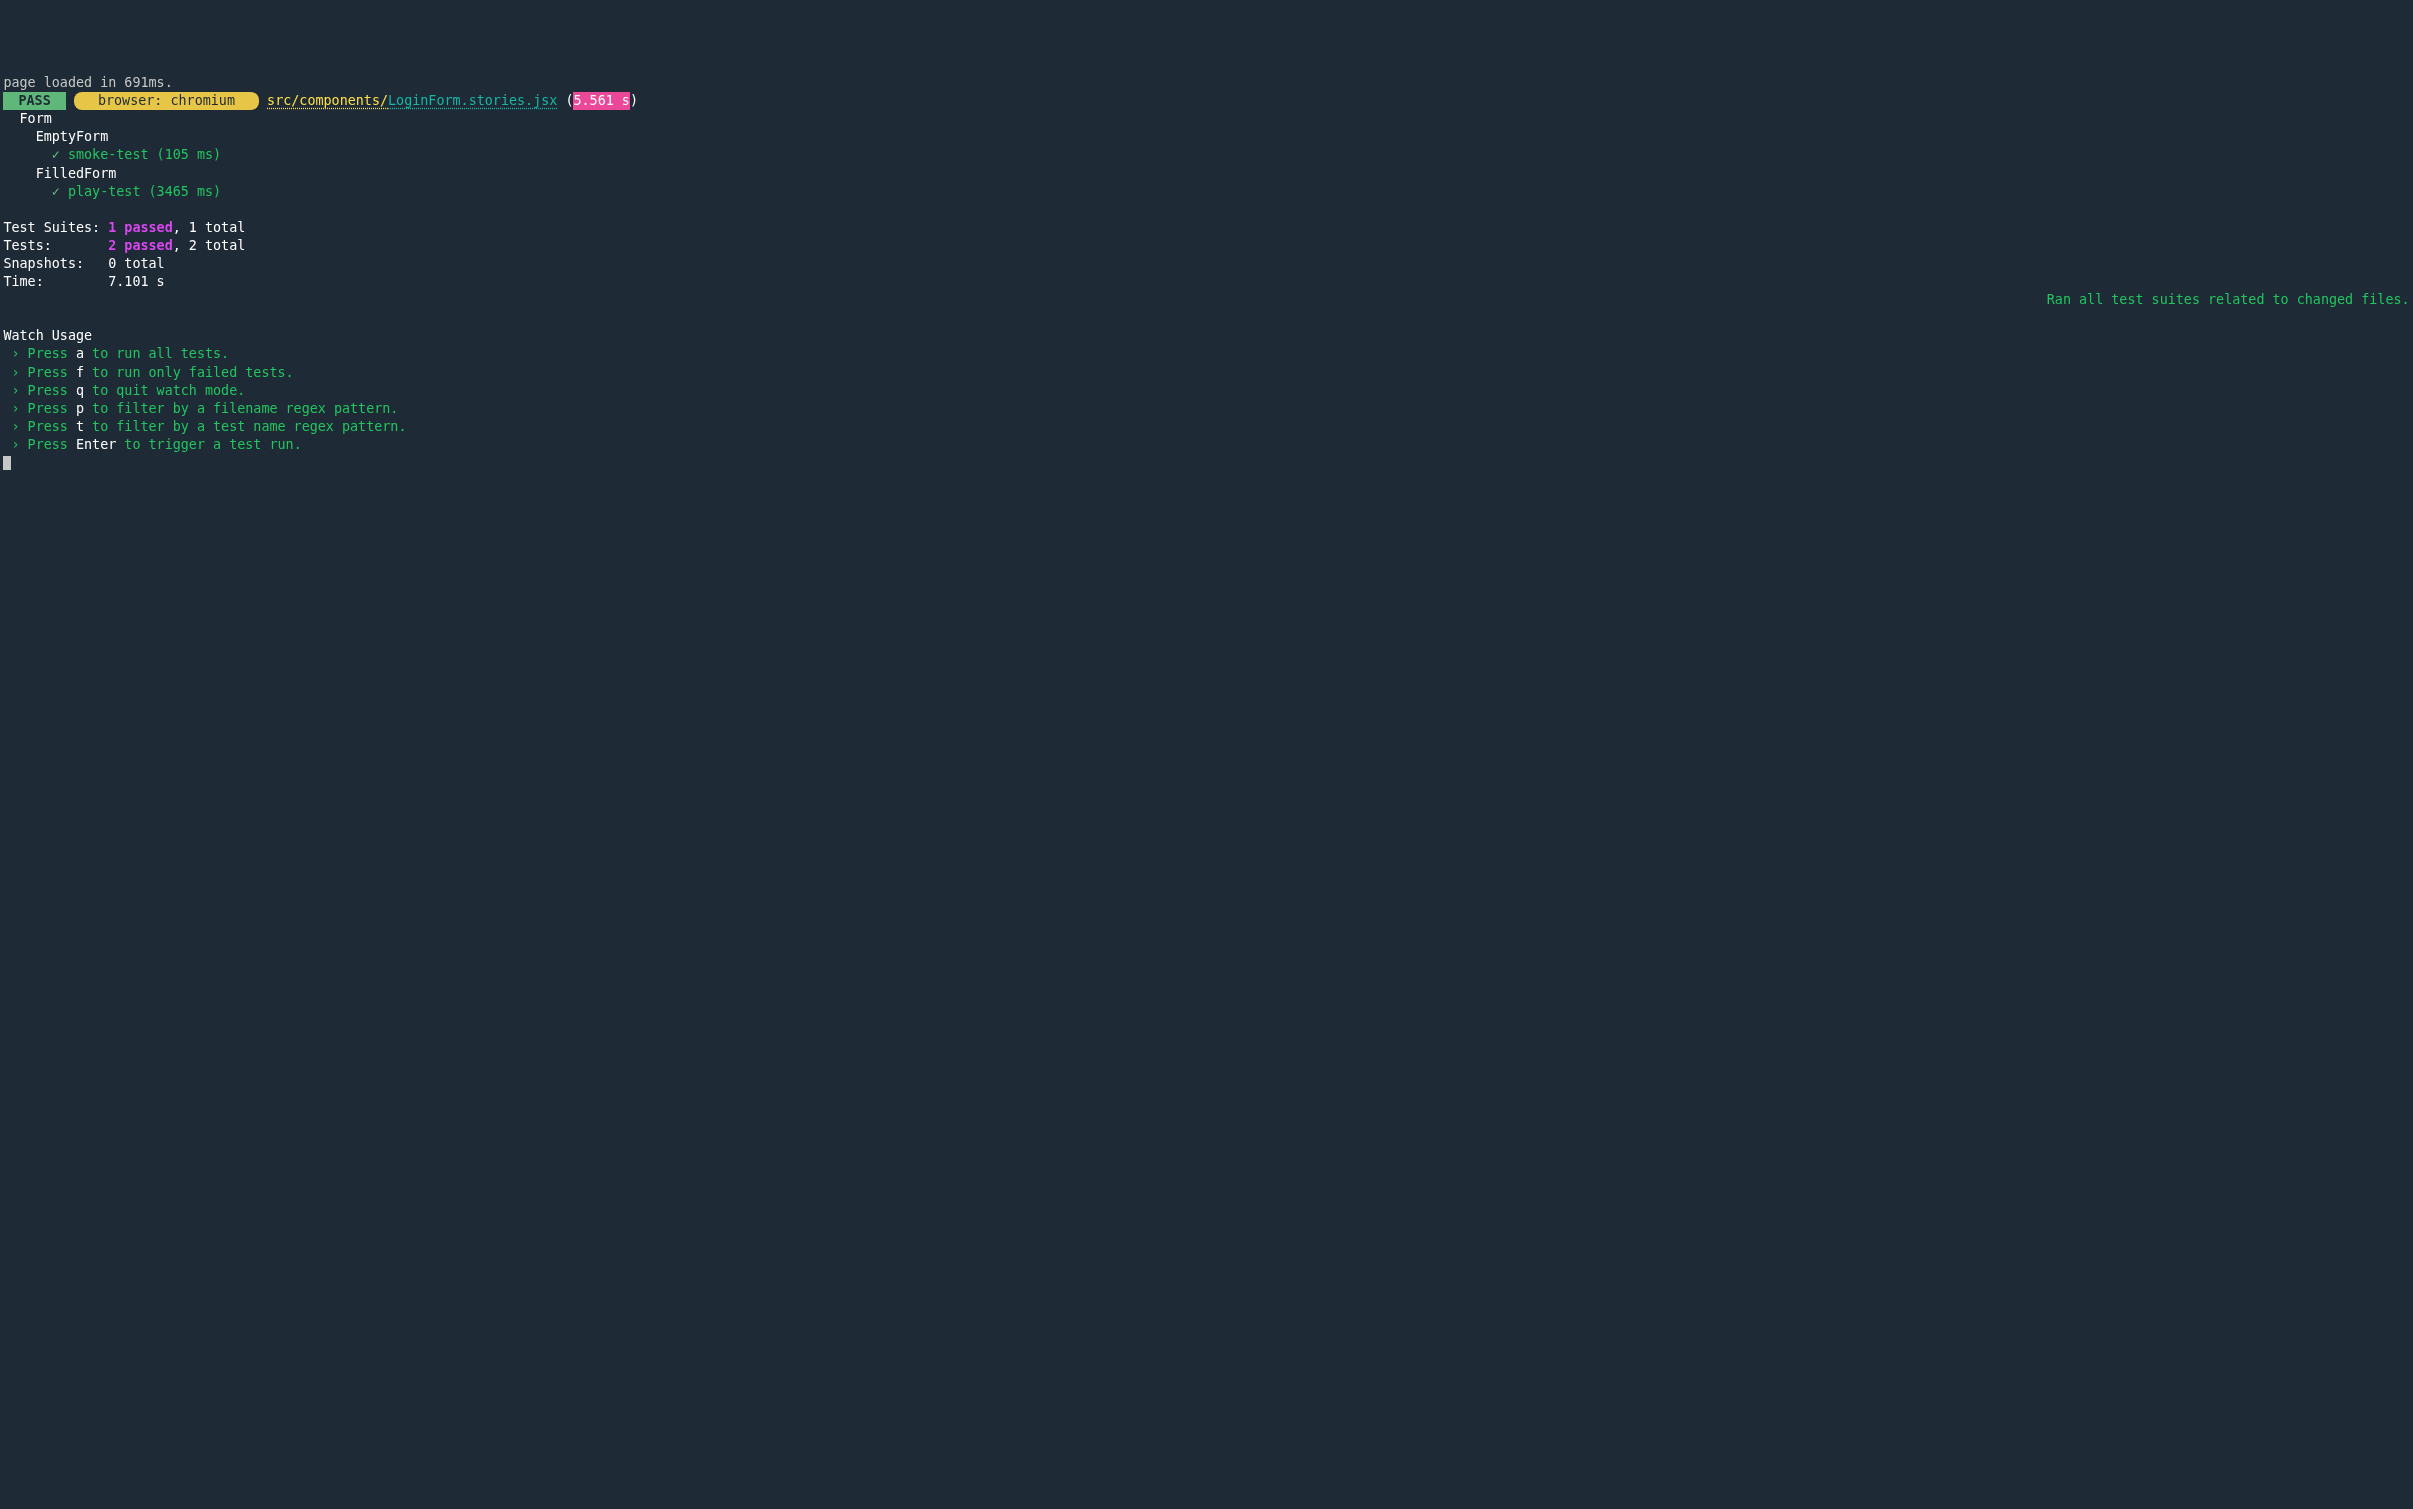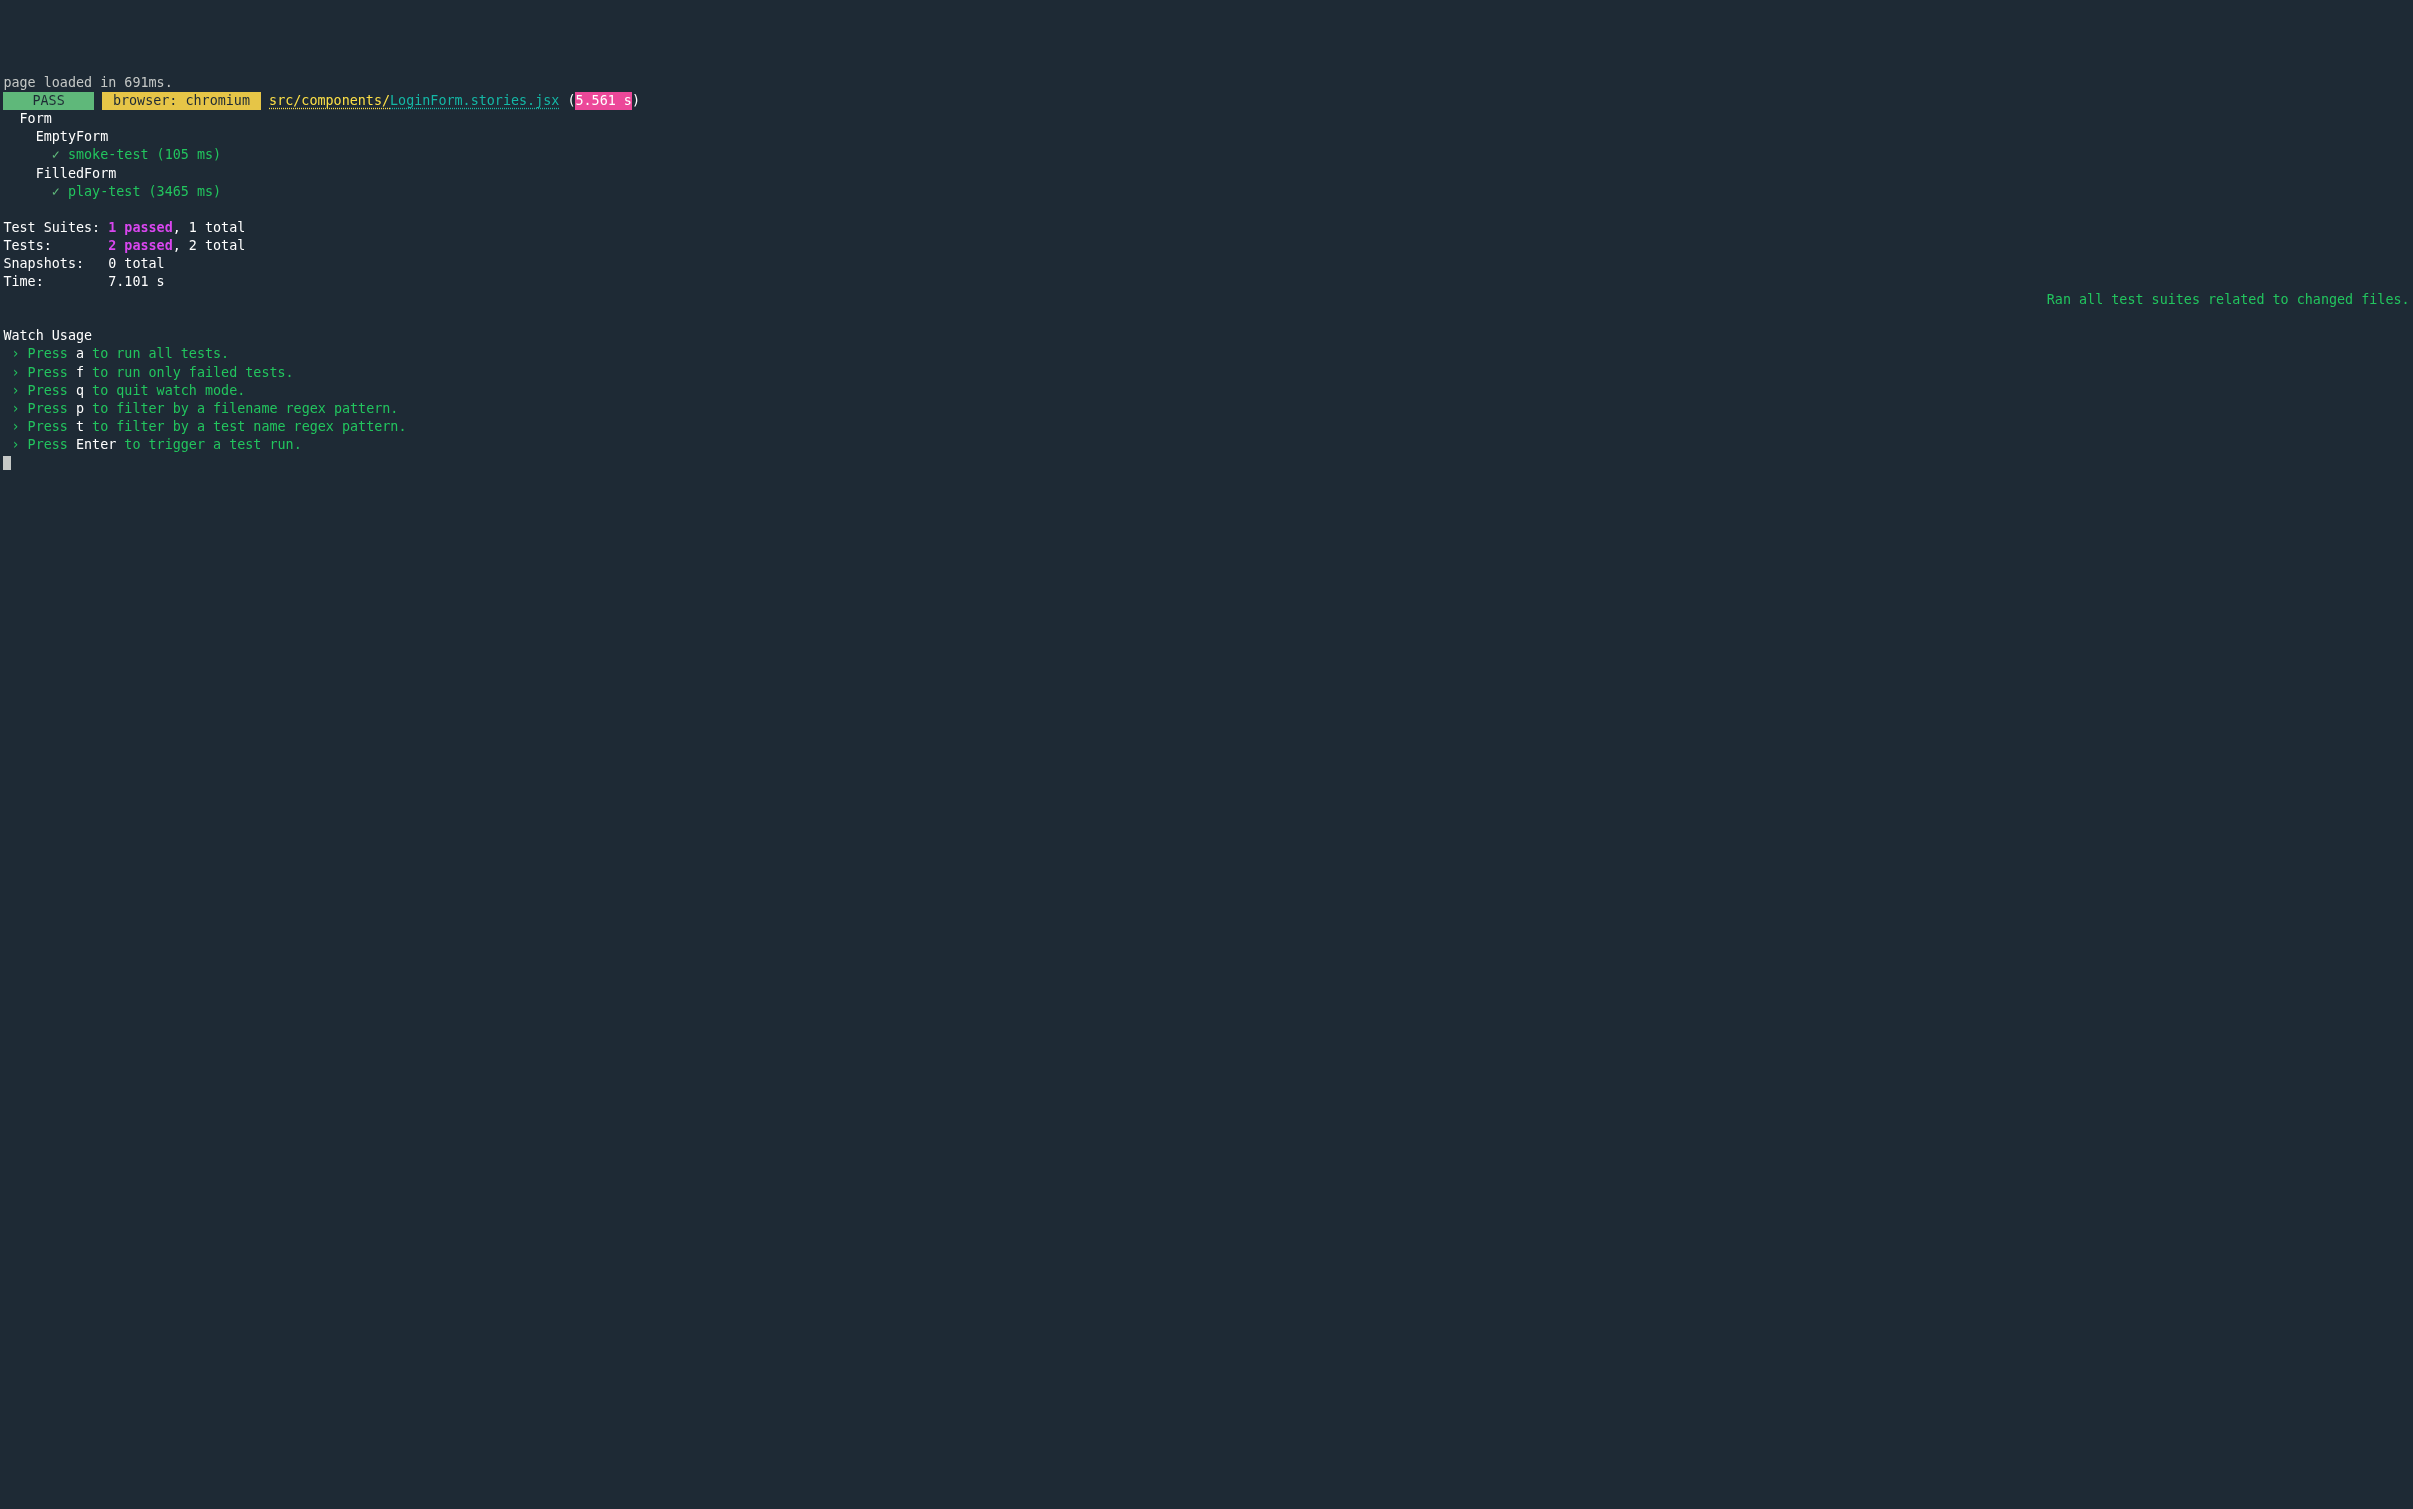--- a/index.html
+++ b/index.html
@@ -17,30 +17,31 @@
       min-height: 100vh;
       white-space: pre;
     }
     .white { color: #ffffff; }
     .bold { font-weight: normal; }
     .dim { color: #22c55e; text-align: right; }
     .green-bold { color: #d946ef; font-weight: bold; }
     .badge-pass {
       background-color: #5fb87a;
       color: #1e2a35;
-      font-weight: normal;
-      padding: 0 21px;
+      font-weight: bold;
+      padding: 0 7px;
       display: inline-block;
       text-align: center;
     }
     .badge-yellow {
       background-color: #e6c547;
       color: #1e2a35;
-      padding: 0 3px;
+      padding: 0 16px;
       display: inline-block;
+      border-radius: 8px;
     }
     .badge-red {
       background-color: #ec4899;
       color: #ffffff;
       display: inline-block;
     }
     .path-dim {
       color: #fde047;
       text-decoration: underline dotted;
       text-underline-offset: 2.5px;

